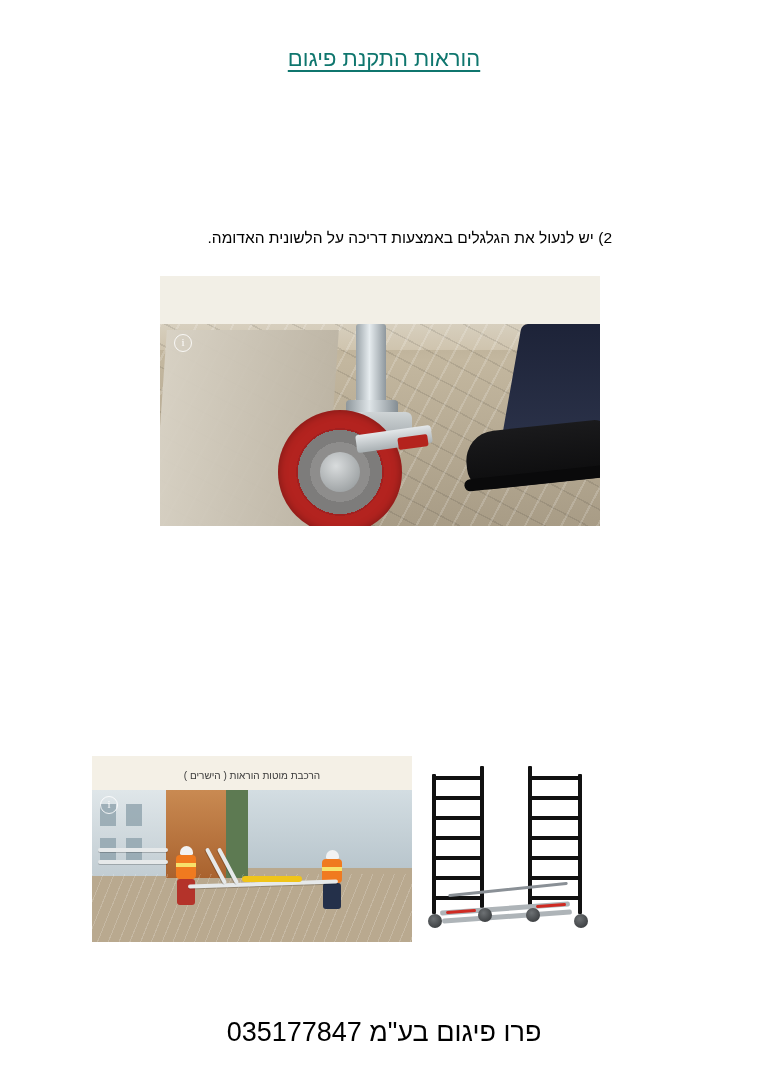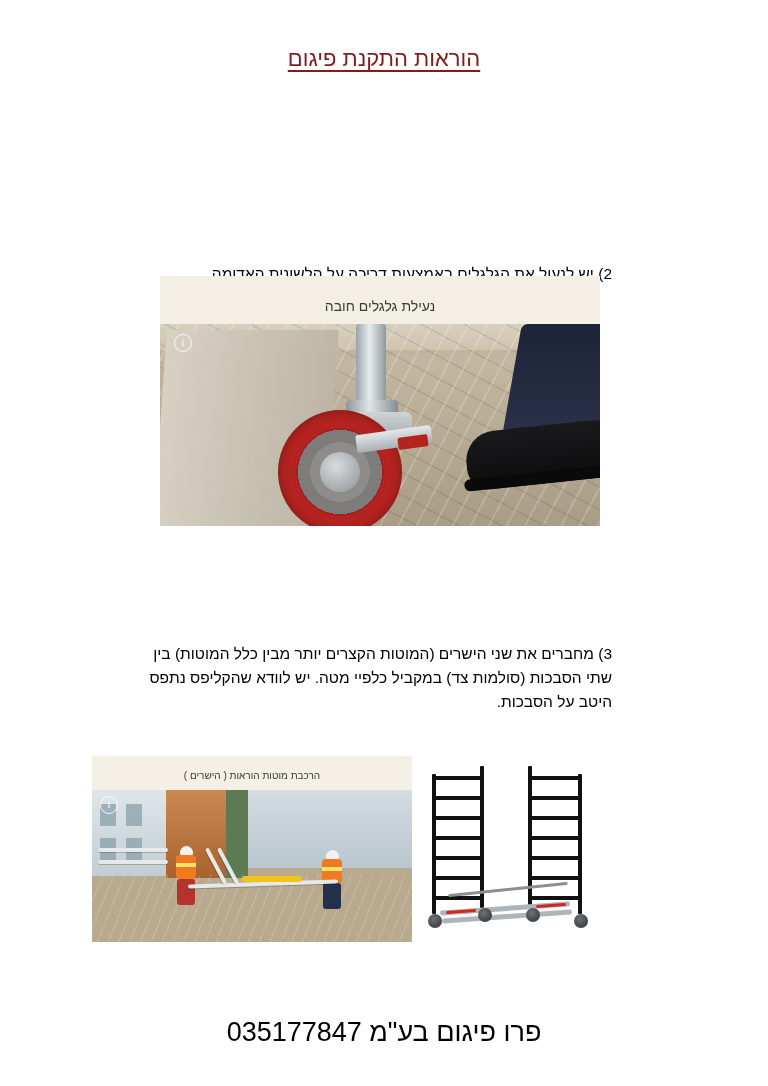--- a/index.html
+++ b/index.html
@@ -23,41 +23,40 @@
   }
 
   
   .doc-title {
     position: absolute;
     top: 46px;
     left: 0;
     width: 768px;
     text-align: center;
     font-size: 22px;
-    color: #7f1d1d;
+    color: #0f766e;
     text-decoration: underline;
     text-underline-offset: 4px;
     direction: rtl;
     font-family: "Liberation Sans", sans-serif;
   }
 
   
   .step {
     position: absolute;
     direction: rtl;
     text-align: right;
     font-size: 15.5px;
     line-height: 1.55;
     color: #000;
   }
   .step-2 {
     top: 226px;
     right: 156px;
     width: 464px;
-    margin-top: 36px;
   }
   .step-3 {
     top: 642px;
     right: 156px;
     width: 464px;
   }
 
   
   .fig1 {
     position: absolute;
@@ -321,45 +320,40 @@
 <div class="page">
 
   <div class="doc-title">הוראות התקנת פיגום</div>
 
   <div class="step step-2">
     <span>2)</span>
     <span>יש לנעול את הגלגלים באמצעות דריכה על הלשונית האדומה.</span>
   </div>
 
   <div class="fig1">
-    <div class="fig1-caption-bar">נעילת גלגלים חובה</div>
     <div class="fig1-photo">
       <div class="sky-strip"></div>
       <div class="pave"></div>
       <div class="curb"></div>
       <div class="pole"></div>
       <div class="pole-collar"></div>
       <div class="caster-yoke"></div>
       <div class="wheel"></div>
       <div class="wheel-hub"></div>
       <div class="lock-lever"></div>
       <div class="lock-red"></div>
       <div class="boot">
         <div class="boot-leg"></div>
         <div class="boot-shoe"></div>
         <div class="boot-sole"></div>
       </div>
       <div class="info-dot">i</div>
     </div>
   </div>
 
-  <div class="step step-3">
-    <span>3)</span>
-    <span>מחברים את שני הישרים (המוטות הקצרים יותר מבין כלל המוטות) בין שתי הסבכות (סולמות צד) במקביל כלפיי מטה. יש לוודא שהקליפס נתפס היטב על הסבכות.</span>
-  </div>
 
   <div class="fig2">
     <div class="fig2-caption">הרכבת מוטות הוראות ( הישרים )</div>
     <div class="fig2-photo">
       <div class="bldg-left"></div>
       <div class="bldg-win" style="left:8px; top:14px; width:16px; height:22px;"></div>
       <div class="bldg-win" style="left:34px; top:14px; width:16px; height:22px;"></div>
       <div class="bldg-win" style="left:8px; top:48px; width:16px; height:22px;"></div>
       <div class="bldg-win" style="left:34px; top:48px; width:16px; height:22px;"></div>
       <div class="bldg-wood"></div>

